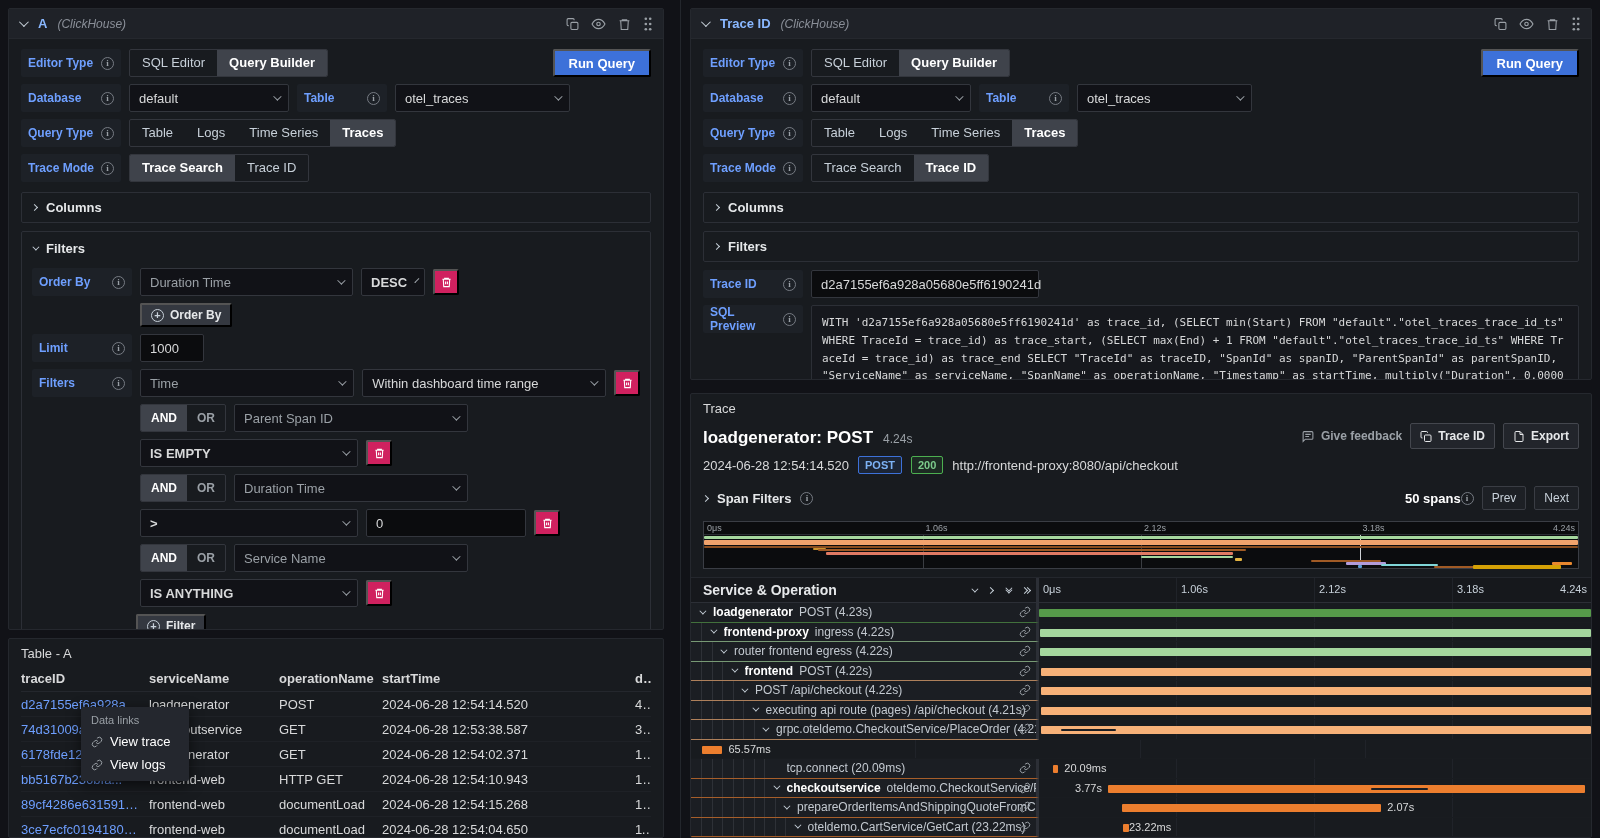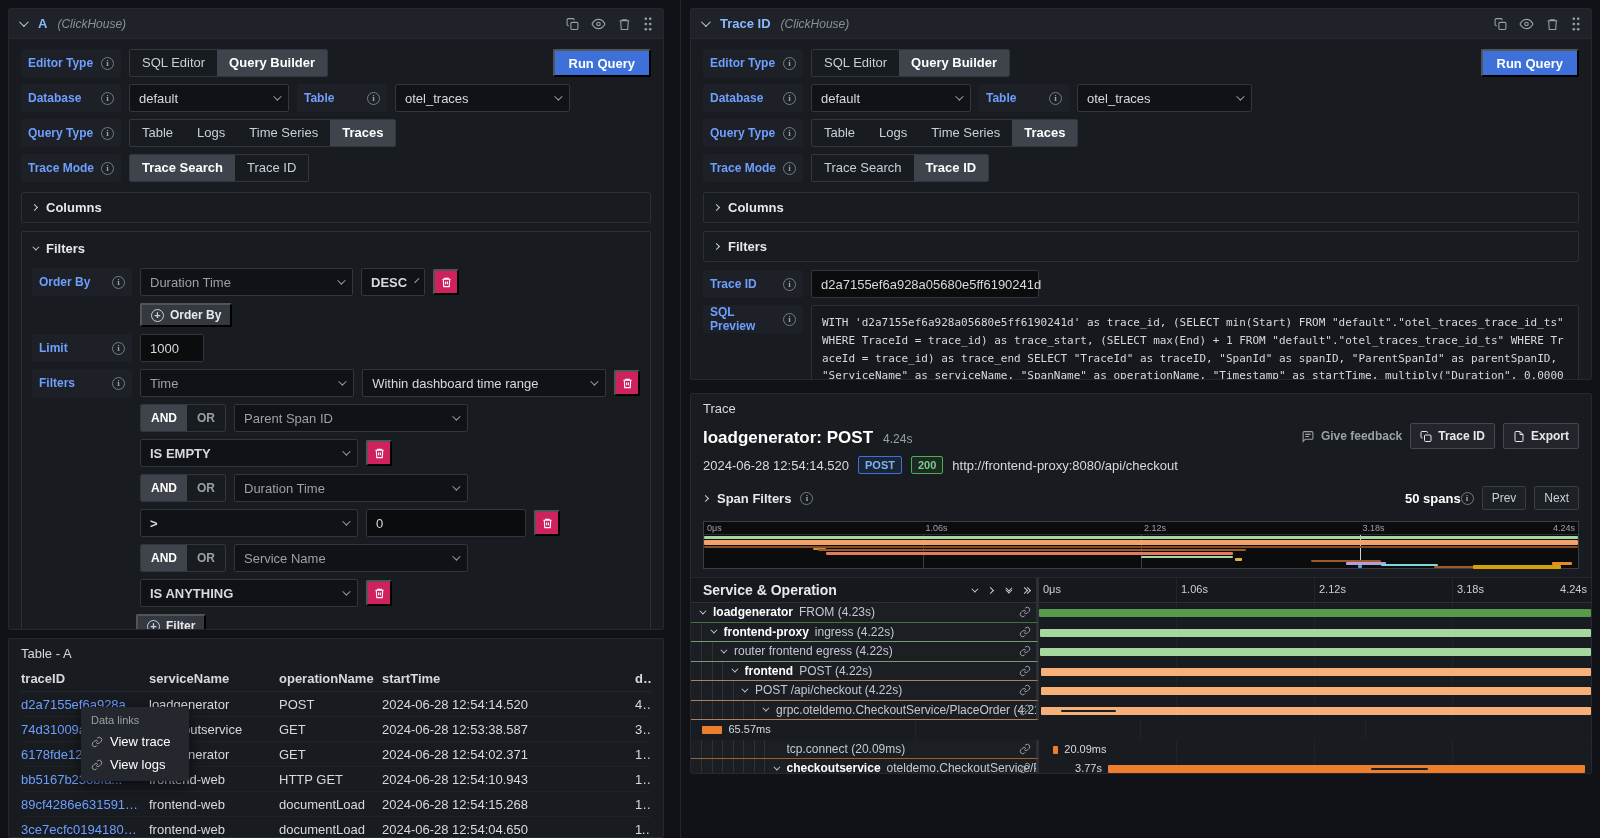--- a/index.html
+++ b/index.html
@@ -7,21 +7,21 @@
   .page {
     position:relative; width:1600px; height:838px; overflow:hidden;
     background:#111217; font-family:"Liberation Sans", sans-serif; color:#d8d9da; font-size:13px;
   }
   .vdivider { position:absolute; left:680px; top:0; width:1px; height:838px; background:#23262c; }
 
   .card { position:absolute; background:#181b1f; border:1px solid #25282e; border-radius:2px; overflow:hidden; }
   #card-editor-a { left:8px; top:8px; width:656px; height:622px; }
   #card-table-a { left:8px; top:638px; width:656px; height:200px; }
   #card-editor-trace { left:690px; top:8px; width:902px; height:372px; }
-  #card-trace { left:690px; top:393px; width:902px; height:381px; }
+  #card-trace { left:690px; top:393px; width:902px; height:445px; }
 
   
   .qheader { height:30px; background:#1f2228; border-bottom:1px solid #25282e; display:flex; align-items:center; padding:0 10px; gap:10px; }
   .qheader .chev { margin-right:2px; }
   .ref-id { color:#8ab8ff; font-weight:bold; font-size:13px; }
   .ds-name { color:#8a8f98; font-style:italic; font-size:12px; }
   .qheader-icons { margin-left:auto; display:flex; gap:12px; align-items:center; color:#9aa0a6; }
   .qheader-icons svg { display:block; }
 
   .qbody { padding:10px 12px; }
@@ -643,21 +643,21 @@
           <span class="r-tick" style="right: 4px;">4.24s</span>
         </div>
     </div>
 
     <div class="spans" id="spans">
         <div class="srow">
           <div class="sname" style="border-bottom: 1px solid rgba(86, 154, 74, 0.667);">
             <span class="chev down sm schev" style="left: 8px;"></span>
             <span class="stxt" style="margin-left: 22px;">
               <span class="ssvc">loadgenerator</span>
-              <span class="sop">FROM (4.23s)</span>
+              <span class="sop">POST (4.23s)</span>
             </span>
             <span class="linkic"><svg width="12" height="12" viewBox="0 0 24 24" fill="none" stroke="#9aa0a6" stroke-width="2">
                 <path d="M10 13a5 5 0 0 0 7.5.5l3-3a5 5 0 0 0-7-7l-1.7 1.7"></path>
                 <path d="M14 11a5 5 0 0 0-7.5-.5l-3 3a5 5 0 0 0 7 7l1.7-1.7"></path>
               </svg></span>
           </div>
           <div class="stl gridbg">
             <div class="sbar" style="left: 0%; width: 100%; background: rgb(86, 154, 74);"></div>
           </div>
         </div>
@@ -724,20 +724,40 @@
             <span class="stxt" style="margin-left: 64px;">
               <span class="sop">POST /api/checkout (4.22s)</span>
             </span>
             <span class="linkic"><svg width="12" height="12" viewBox="0 0 24 24" fill="none" stroke="#9aa0a6" stroke-width="2">
                 <path d="M10 13a5 5 0 0 0 7.5.5l3-3a5 5 0 0 0-7-7l-1.7 1.7"></path>
                 <path d="M14 11a5 5 0 0 0-7.5-.5l-3 3a5 5 0 0 0 7 7l1.7-1.7"></path>
               </svg></span>
           </div>
           <div class="stl gridbg">
             <div class="sbar" style="left: 0.35%; width: 99.6%; background: rgb(247, 177, 120);"></div>
+          </div>
+        </div>
+        <div class="srow">
+          <div class="sname" style="border-bottom: 1px solid rgba(247, 177, 120, 0.667);">
+            <div class="guide" style="left: 10px;"></div>
+            <div class="guide" style="left: 20.5px;"></div>
+            <div class="guide" style="left: 31px;"></div>
+            <div class="guide" style="left: 41.5px;"></div>
+            <div class="guide" style="left: 52px;"></div>
+            <span class="chev down sm schev" style="left: 60.5px;"></span>
+            <span class="stxt" style="margin-left: 74.5px;">
+              <span class="sop">executing api route (pages) /api/checkout (4.21s)</span>
+            </span>
+            <span class="linkic"><svg width="12" height="12" viewBox="0 0 24 24" fill="none" stroke="#9aa0a6" stroke-width="2">
+                <path d="M10 13a5 5 0 0 0 7.5.5l3-3a5 5 0 0 0-7-7l-1.7 1.7"></path>
+                <path d="M14 11a5 5 0 0 0-7.5-.5l-3 3a5 5 0 0 0 7 7l1.7-1.7"></path>
+              </svg></span>
+          </div>
+          <div class="stl gridbg">
+            <div class="sbar" style="left: 0.4%; width: 99.6%; background: rgb(247, 177, 120);"></div>
           </div>
         </div>
         <div class="srow">
           <div class="sname" style="border-bottom: 1px solid rgba(247, 177, 120, 0.667);">
             <div class="guide" style="left: 10px;"></div>
             <div class="guide" style="left: 20.5px;"></div>
             <div class="guide" style="left: 31px;"></div>
             <div class="guide" style="left: 41.5px;"></div>
             <div class="guide" style="left: 52px;"></div>
             <div class="guide" style="left: 62.5px;"></div>

